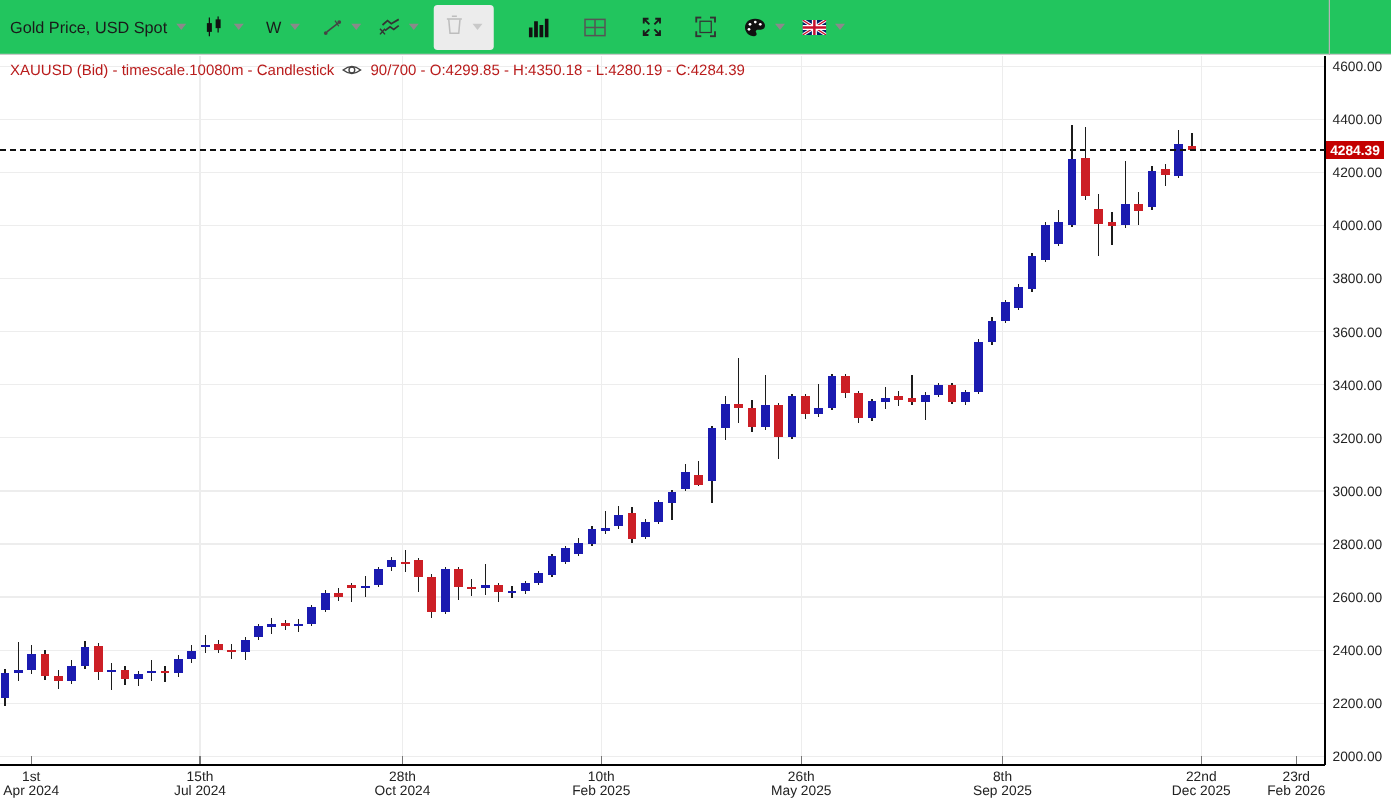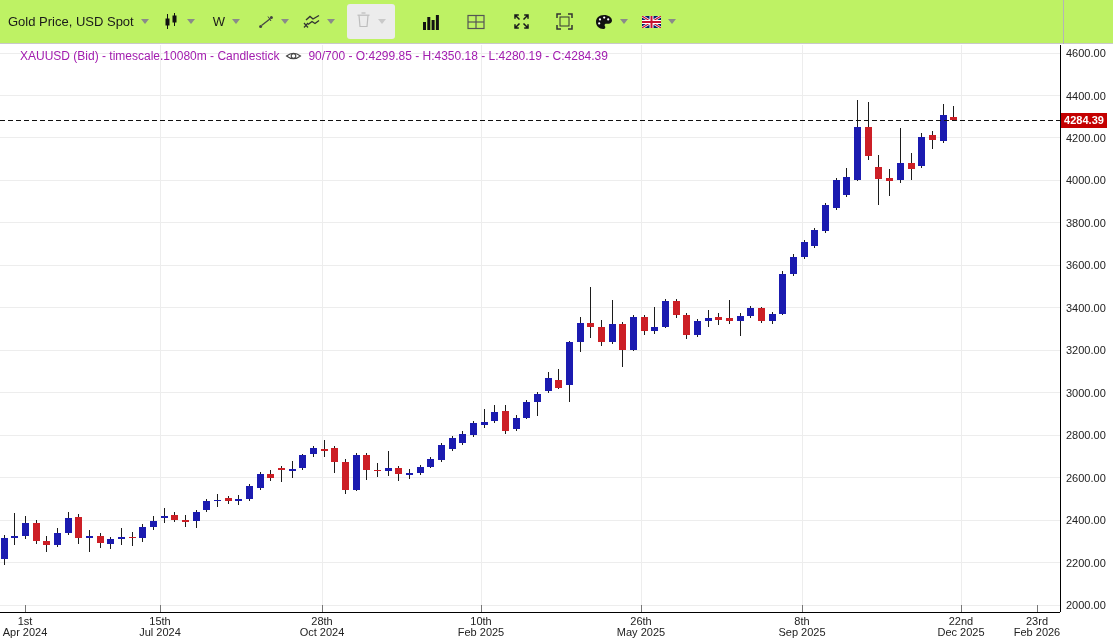--- a/index.html
+++ b/index.html
@@ -1,34 +1,34 @@
 <!DOCTYPE html>
 <html><head>
 <meta charset="utf-8">
 <style>
   html,body{margin:0;padding:0;background:#fff;width:1113px;height:643px;overflow:hidden;
     font-family:"Liberation Sans",sans-serif;}
   
-  .toolbar{position:relative;height:44px;background:#bef264;border-bottom:1px solid #c9c9c9;
+  .toolbar{position:relative;height:44px;background:#22c55e;border-bottom:1px solid #c9c9c9;
     display:flex;align-items:center;padding-left:8px;box-sizing:border-box;}
   .tb-btn{display:flex;align-items:center;cursor:pointer;}
   .tb-label{font-size:13px;color:#1a1a1a;white-space:nowrap;}
   .caret{width:0;height:0;border-left:4px solid transparent;border-right:4px solid transparent;
     border-top:5px solid #8a8a8a;margin-left:7px;}
   .caret.dis{border-top-color:#c9c9c9;}
   .tb-btn svg{display:block;}
   .disabled-box{background:#ececec;border-radius:3px;padding:7px 9px;display:flex;align-items:center;}
   .tb-sep{position:absolute;left:1063px;top:0;width:1px;height:44px;background:#b5b5b5;}
   .mr12{margin-right:12px}.mr14{margin-right:14px}.mr18{margin-right:18px}
   .mr22{margin-right:22px}.mr26{margin-right:26px}.mr28{margin-right:28px}
   
   .chart-wrap{position:relative;width:1113px;height:599px;background:#fff;}
   #chart-svg{position:absolute;left:0;top:0;}
-  .info-line{position:absolute;left:20px;top:5px;display:flex;align-items:center;gap:6px;
-    font-size:12px;color:#a21caf;white-space:nowrap;justify-content:flex-end;}
+  .info-line{position:absolute;left:8px;top:5px;display:flex;align-items:center;gap:6px;
+    font-size:12px;color:#b91c1c;white-space:nowrap;justify-content:flex-end;}
   .info-line .eye{display:flex;align-items:center;cursor:pointer;}
   text.ax{font-family:"Liberation Sans",sans-serif;font-size:11px;fill:#222;}
   text.dt{font-family:"Liberation Sans",sans-serif;font-size:11px;fill:#222;text-anchor:middle;}
   text.plab{font-family:"Liberation Sans",sans-serif;font-size:11px;font-weight:bold;fill:#fff;text-anchor:middle;}
 </style>
 </head>
 <body>
 
 <div class="toolbar">
 

